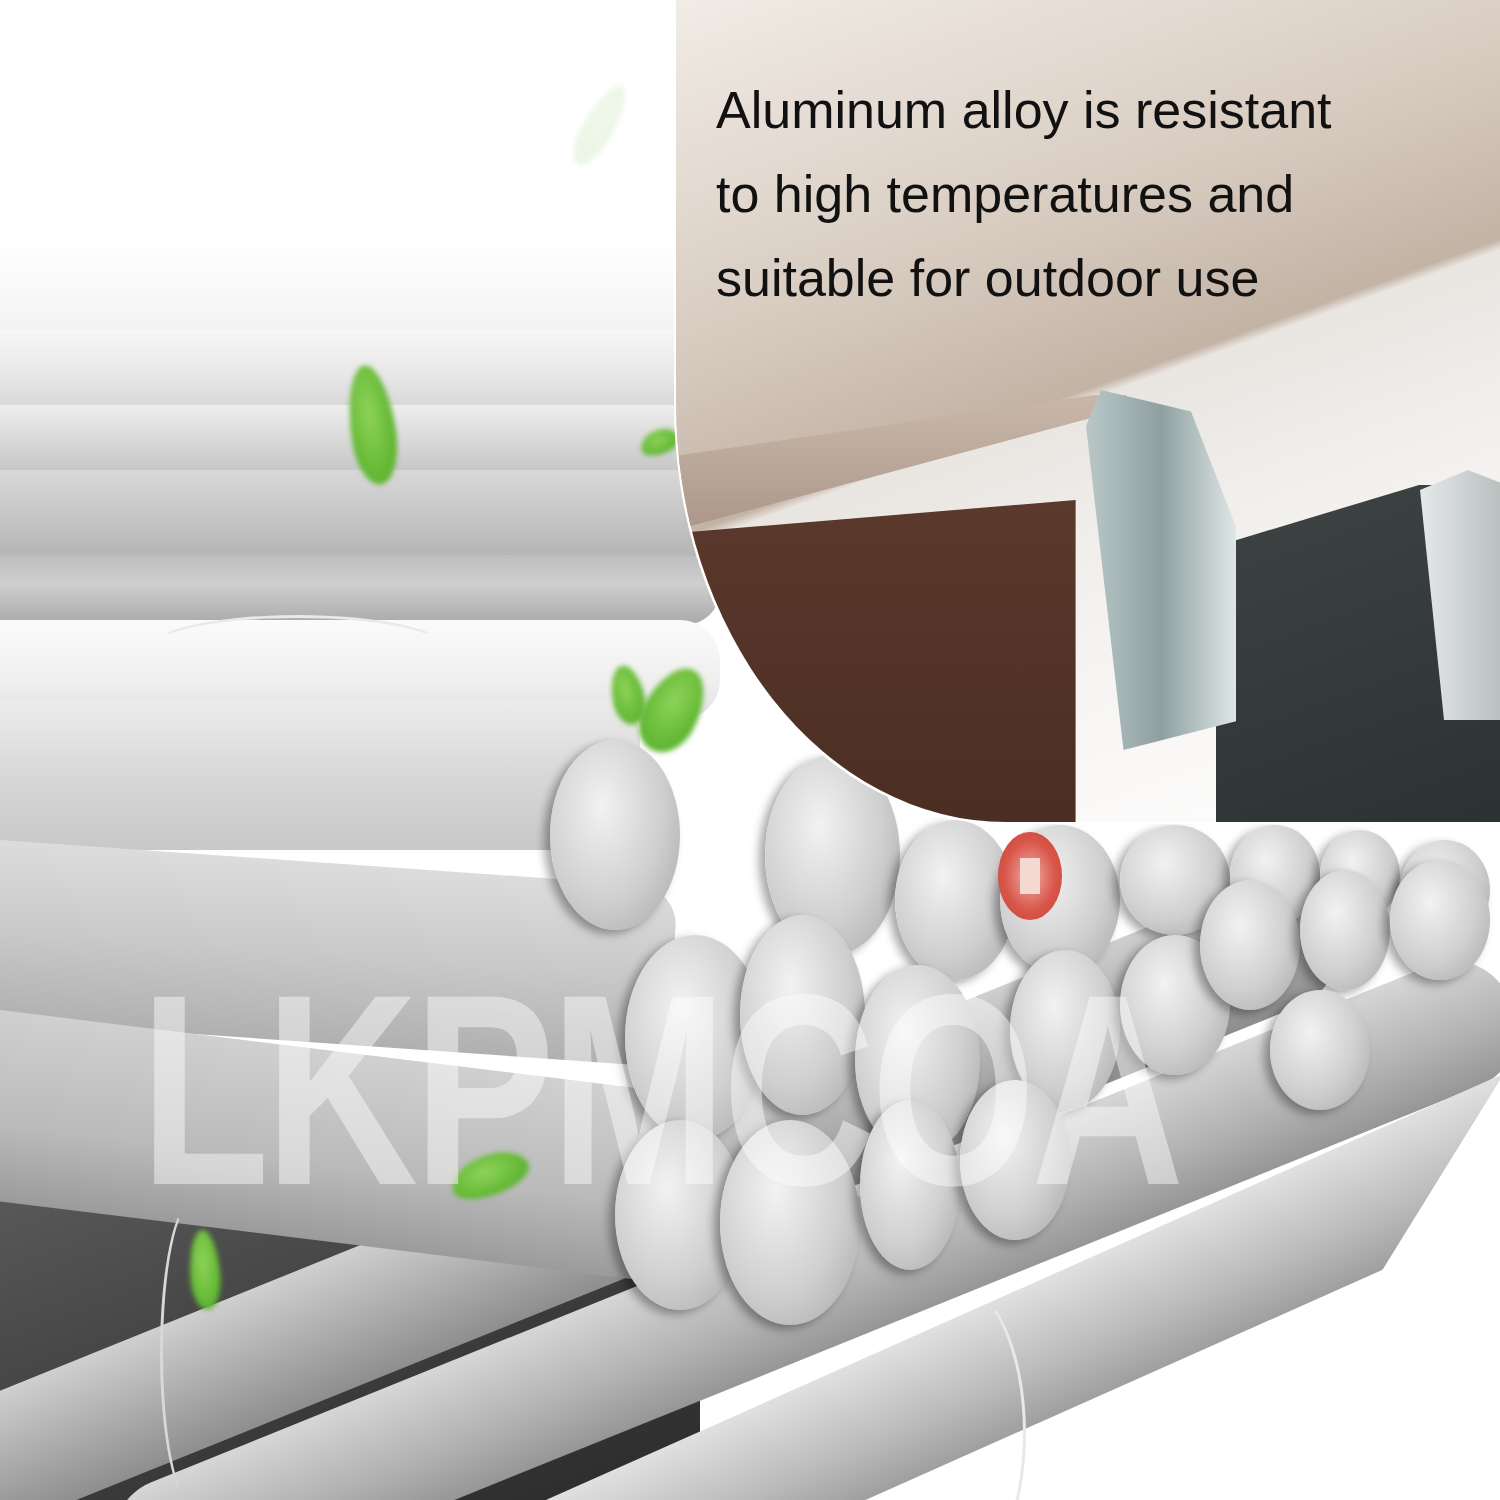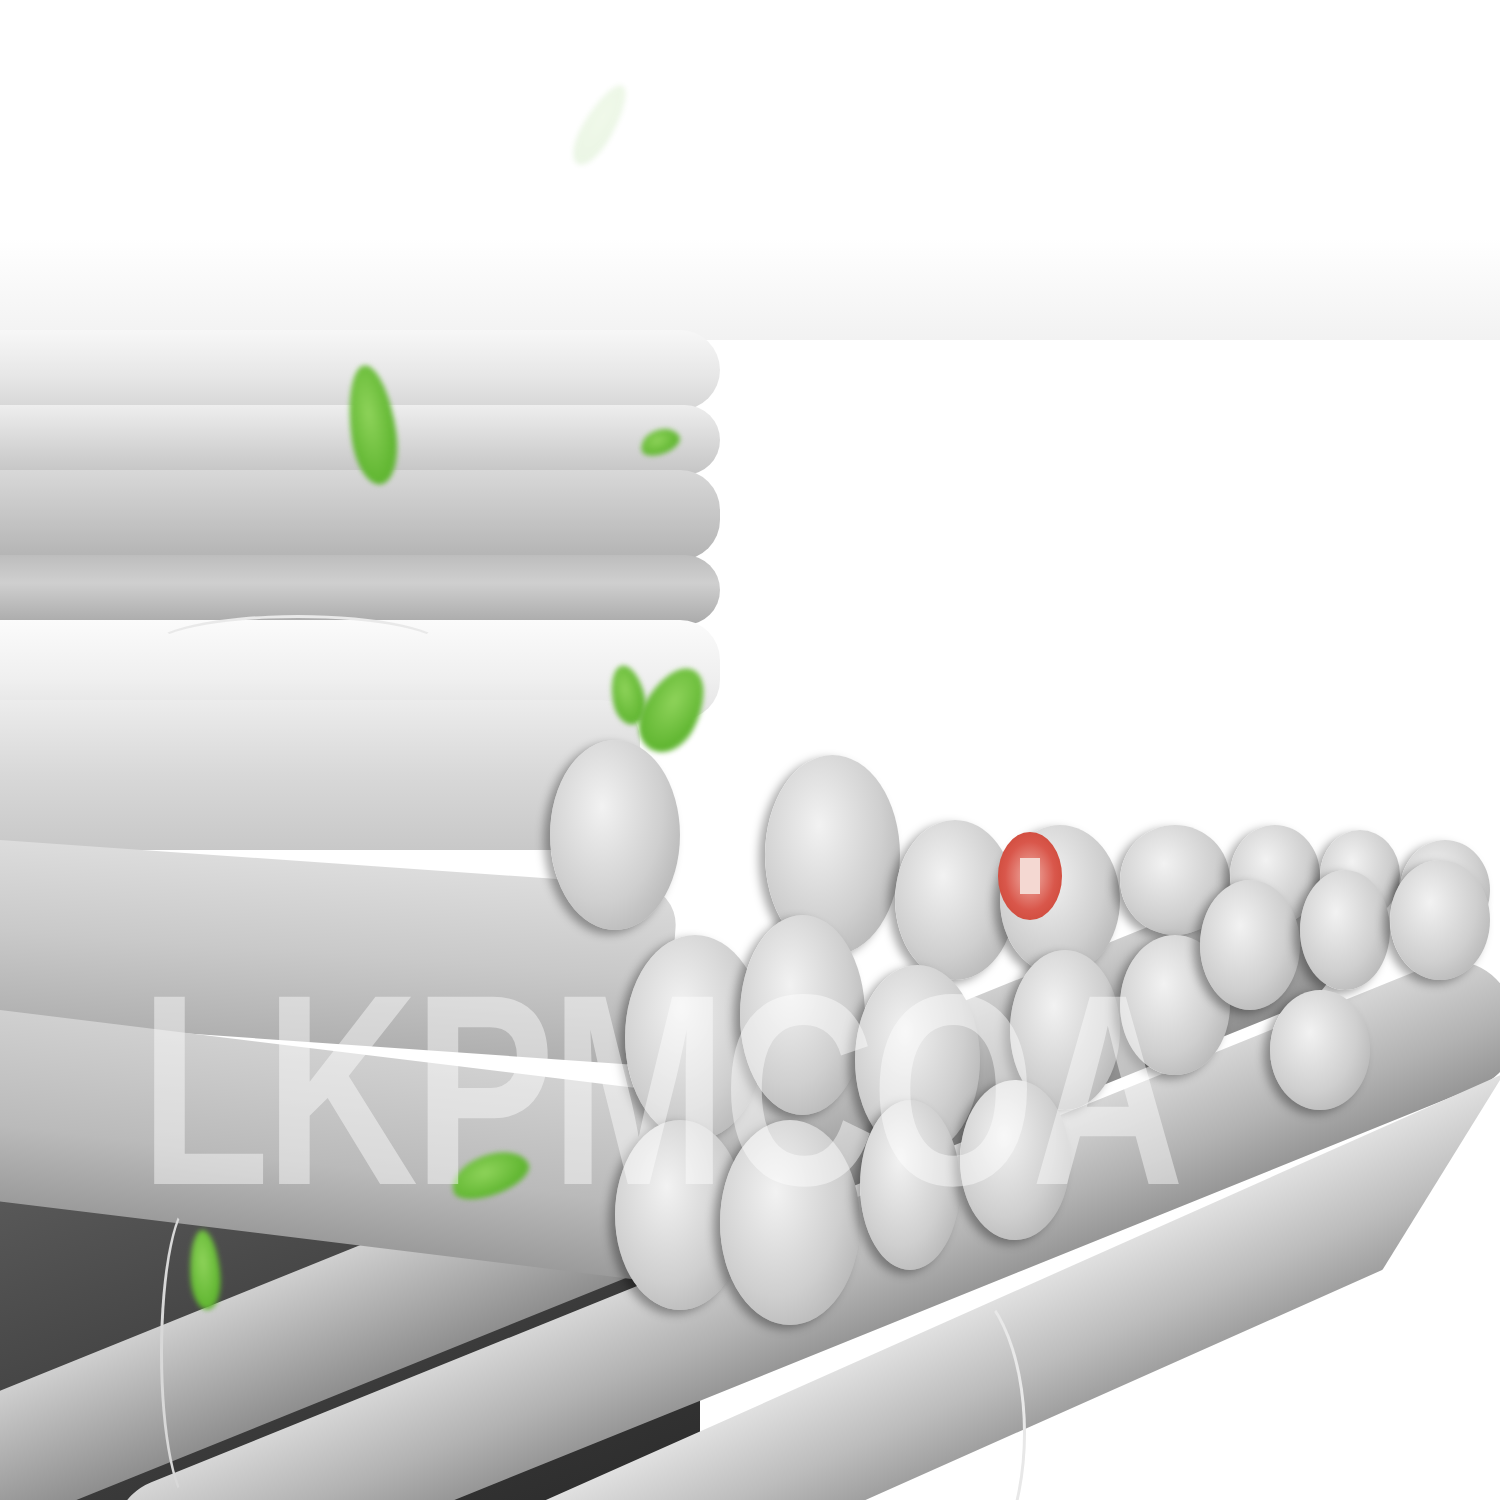--- a/index.html
+++ b/index.html
@@ -134,13 +134,26 @@
   <div class="leaf" style="left:350px;top:365px;width:45px;height:120px;transform:rotate(-8deg);"></div>
   <div class="leaf" style="left:640px;top:430px;width:40px;height:24px;transform:rotate(-20deg);"></div>
   <div class="leaf" style="left:612px;top:665px;width:32px;height:60px;transform:rotate(-12deg);"></div>
   <div class="leaf" style="left:645px;top:665px;width:55px;height:90px;transform:rotate(28deg);"></div>
   <div class="leaf" style="left:450px;top:1155px;width:80px;height:40px;transform:rotate(-20deg);"></div>
   <div class="leaf" style="left:190px;top:1230px;width:30px;height:80px;transform:rotate(-4deg);"></div>
   <div class="leaf" style="left:585px;top:80px;width:30px;height:90px;transform:rotate(30deg);opacity:0.12;"></div>
 
   <div class="watermark">LKPMCOA</div>
 
+  <div class="inset">
+    <div class="ceiling"></div>
+    <div class="brown-top"></div>
+    <div class="brown"></div>
+    <div class="black"></div>
+    <div class="alu-edge"></div>
+    <div class="black-edge"></div>
+    <div class="caption">
+      <div>Aluminum alloy is resistant</div>
+      <div>to high temperatures and</div>
+      <div>suitable for outdoor use</div>
+    </div>
+  </div>
 </div>
 
 </body></html>

